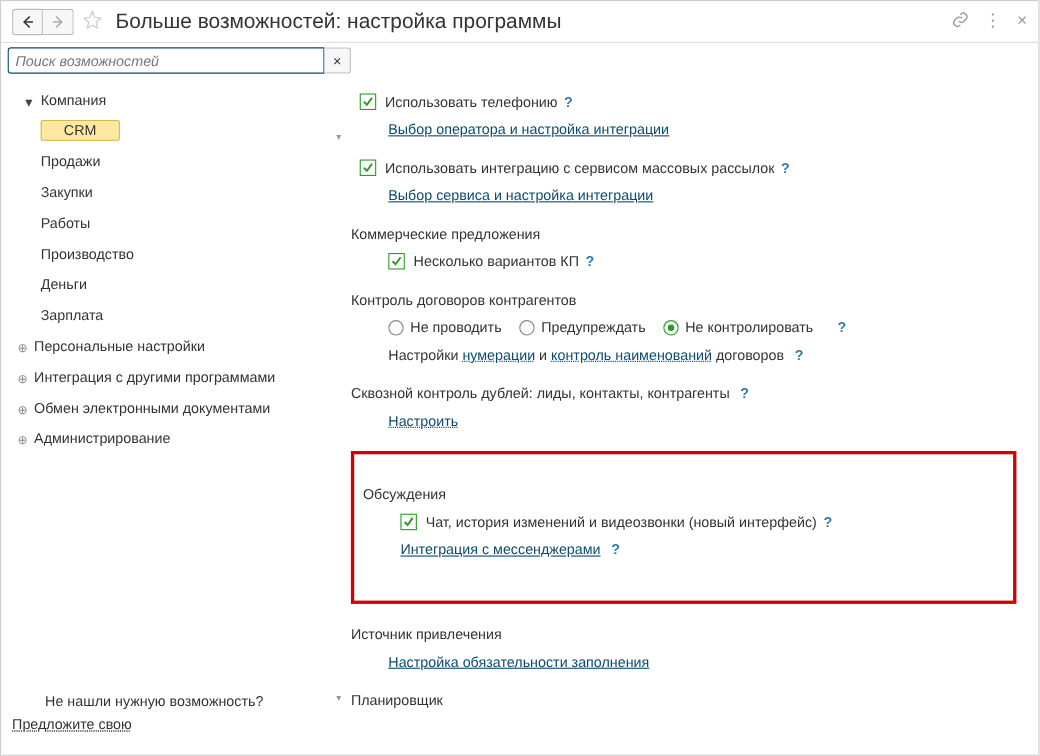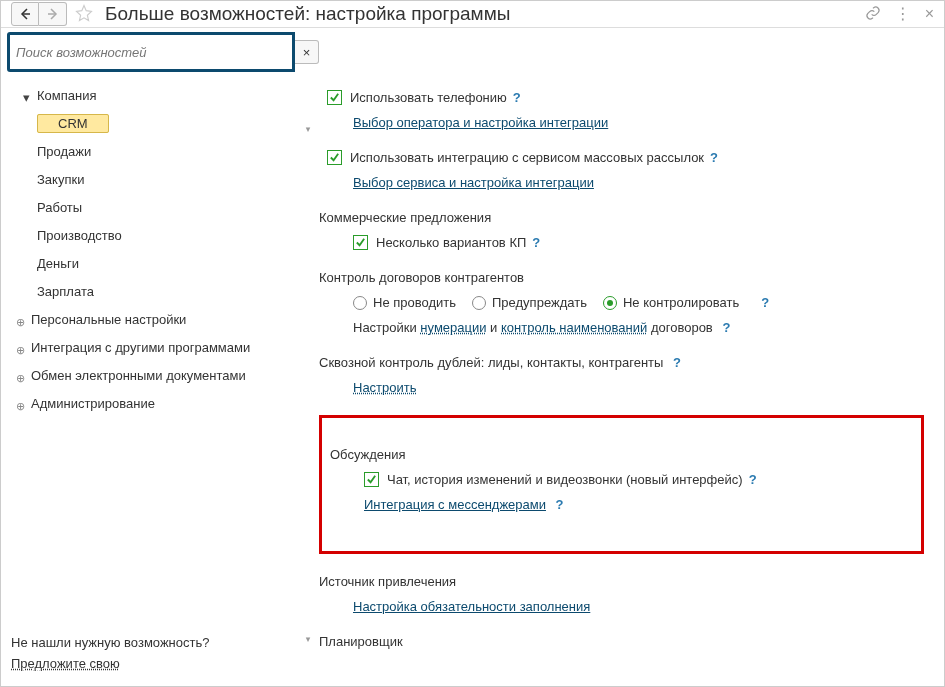--- a/index.html
+++ b/index.html
@@ -11,21 +11,21 @@
   width: 945px;
   height: 687px;
   overflow: hidden;
   border: 1px solid #ccc;
 }
 .header {
   display: flex;
   align-items: center;
   padding: 6px 10px;
   border-bottom: 1px solid #ddd;
-  height: 27px;
+  height: 38px;
 }
 .nav-btn {
   width: 28px;
   height: 24px;
   border: 1px solid #bbb;
   background: #f7f7f7;
   display: flex;
   align-items: center;
   justify-content: center;
   cursor: pointer;
@@ -37,22 +37,22 @@
 .page-title { font-size: 19px; color: #333; margin-left: 4px; }
 .header-right { margin-left: auto; display: flex; align-items: center; gap: 14px; }
 .header-right span { cursor: pointer; color: #999; }
 .search-row {
   display: flex;
   align-items: center;
   padding: 4px 6px;
 }
 .search-input {
   flex: 0 0 288px;
-  height: 40px;
-  border: 3px solid #0c4a6e;
+  height: 24px;
+  border: 1px solid #0c4a6e;
   padding: 0 6px;
   font-size: 13px;
   font-style: italic;
   color: #999;
   border-top-left-radius: 3px;
   border-bottom-left-radius: 3px;
 }
 .search-clear {
   width: 24px;
   height: 24px;
@@ -114,21 +114,21 @@
   flex-direction: column;
   justify-content: center;
   align-items: center;
   gap: 500px;
 }
 .splitter-dot { font-size: 9px; color: #999; }
 .sidebar-footer {
   padding: 8px 10px 14px;
   font-size: 13px;
 }
-.sidebar-footer .q { color: #333; margin-bottom: 6px; }
+.sidebar-footer .q { color: #333; margin-bottom: 6px; margin-left: 30px; }
 .sidebar-footer .link {
   color: #333;
   text-decoration: underline;
   text-decoration-style: dotted;
   cursor: pointer;
 }
 .content {
   flex: 1;
   padding: 14px 20px 0 8px;
   overflow-y: auto;

